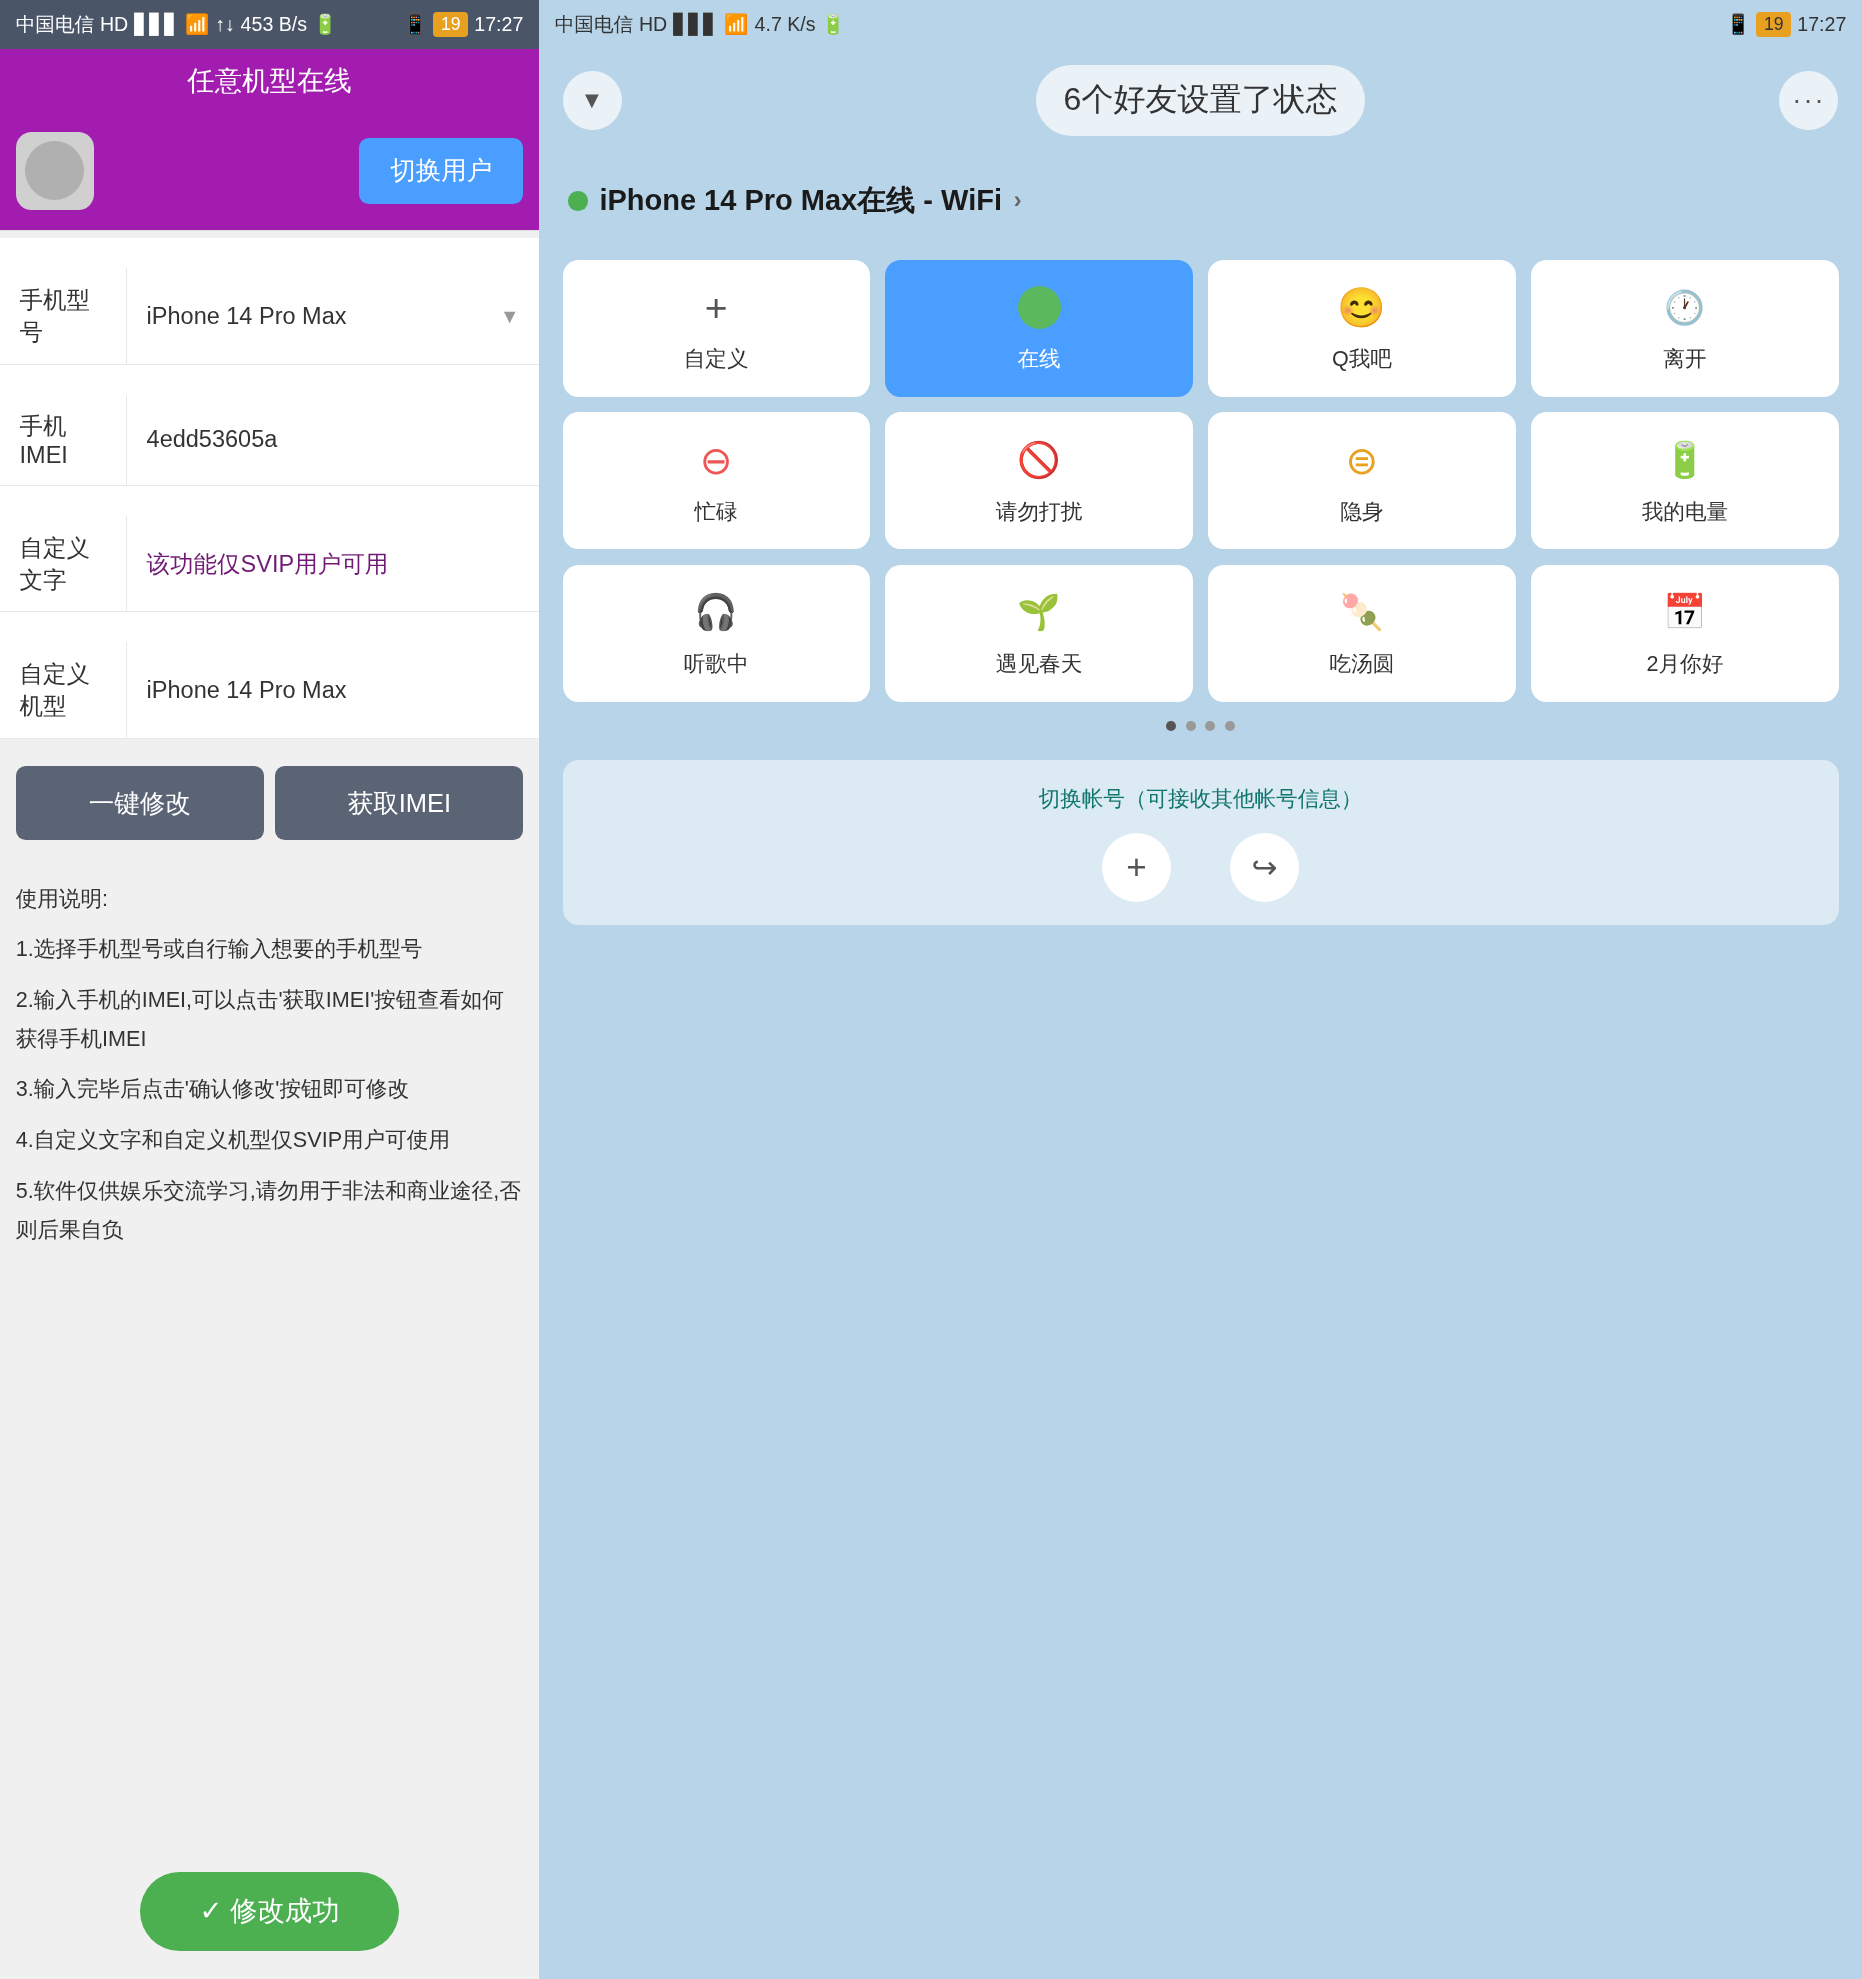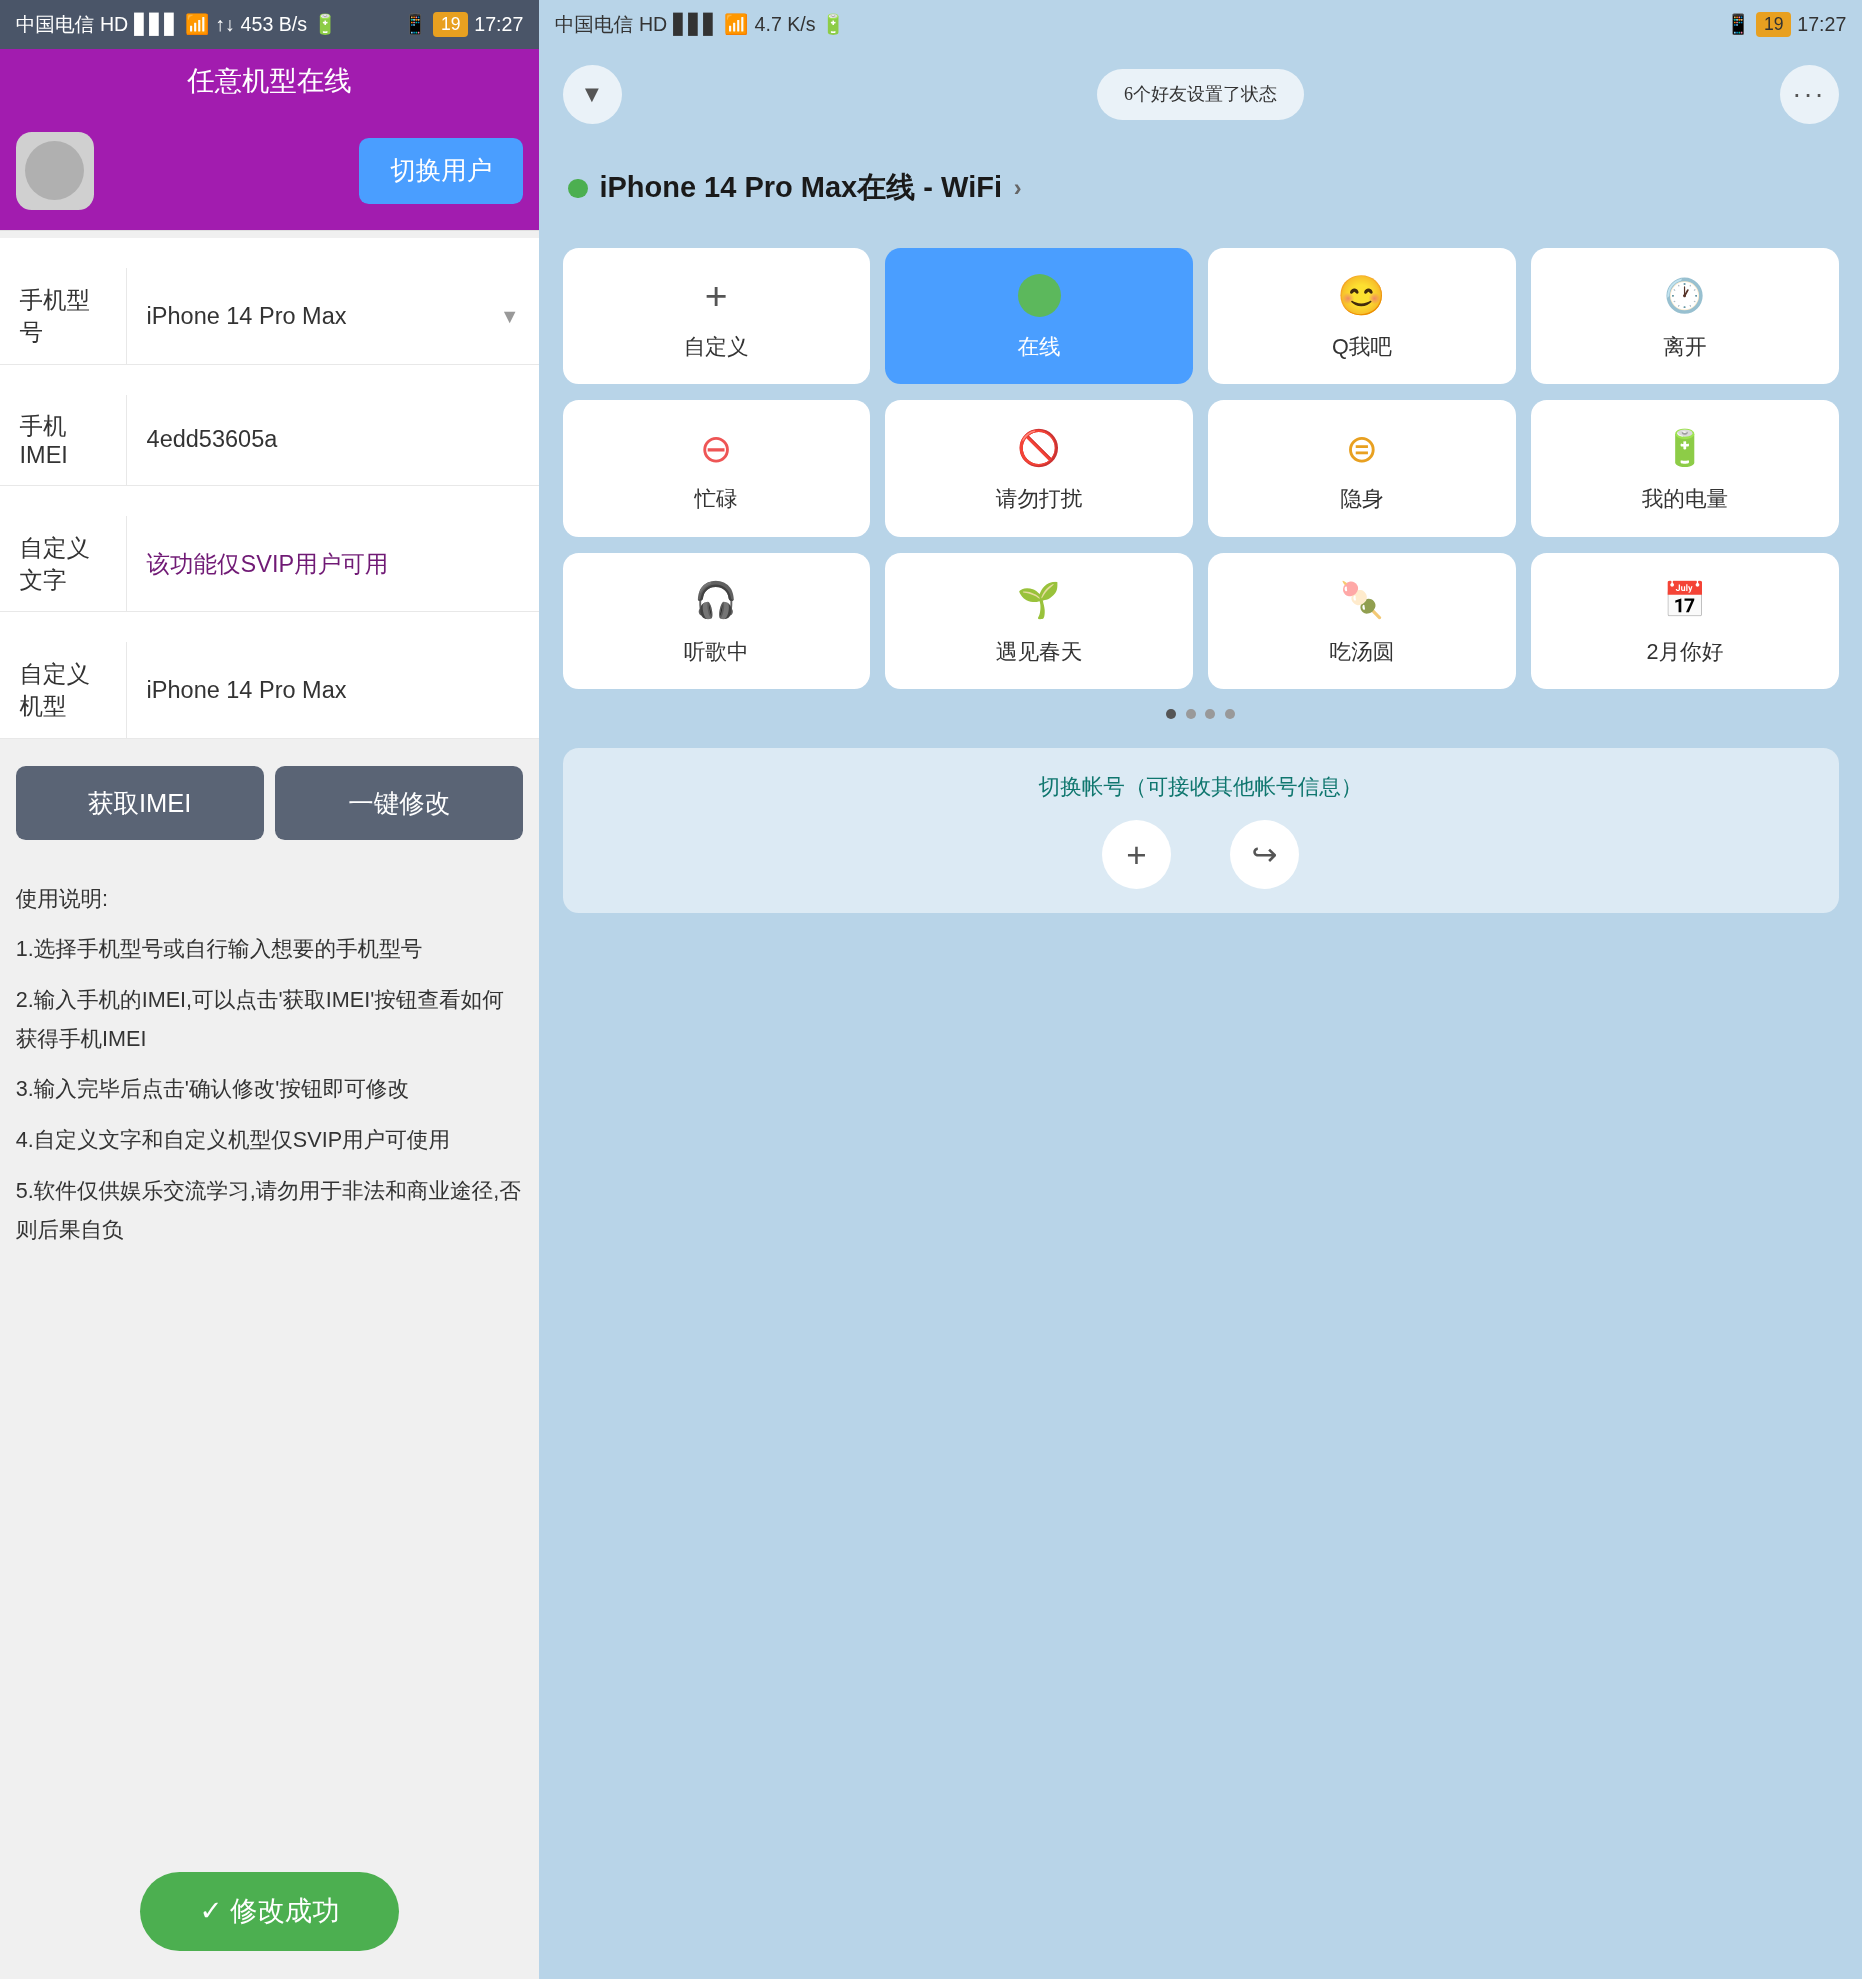--- a/index.html
+++ b/index.html
@@ -228,24 +228,23 @@
       justify-content: center;
       font-size: 23.5px;
       cursor: pointer;
       color: #555;
     }
 
     .friends-status-btn {
       background: rgba(255,255,255,0.7);
       border-radius: 49px;
       padding: 13.7px 27.4px;
-      font-size: 18px;
-      color: #333;
-      cursor: pointer;
-      font-family: Liberation Serif, serif;
+      font-size: 32px;
+      color: #333;
+      cursor: pointer;
     }
 
     .more-btn {
       width: 59px;
       height: 59px;
       border-radius: 50%;
       background: rgba(255,255,255,0.7);
       display: flex;
       align-items: center;
       justify-content: center;
@@ -452,22 +451,22 @@
     </div>
     <div class="form-row">
       <div class="form-label">自定义机型</div>
       <div class="form-value">
         <span>iPhone 14 Pro Max</span>
       </div>
     </div>
   </div>
 
   <div class="action-buttons">
+    <button class="action-btn">一键修改</button>
     <button class="action-btn">获取IMEI</button>
-    <button class="action-btn">一键修改</button>
   </div>
 
   <div class="instructions">
     <p>使用说明:</p>
     <p>1.选择手机型号或自行输入想要的手机型号</p>
     <p>2.输入手机的IMEI,可以点击'获取IMEI'按钮查看如何获得手机IMEI</p>
     <p>3.输入完毕后点击'确认修改'按钮即可修改</p>
     <p>4.自定义文字和自定义机型仅SVIP用户可使用</p>
     <p>5.软件仅供娱乐交流学习,请勿用于非法和商业途径,否则后果自负</p>
   </div>

